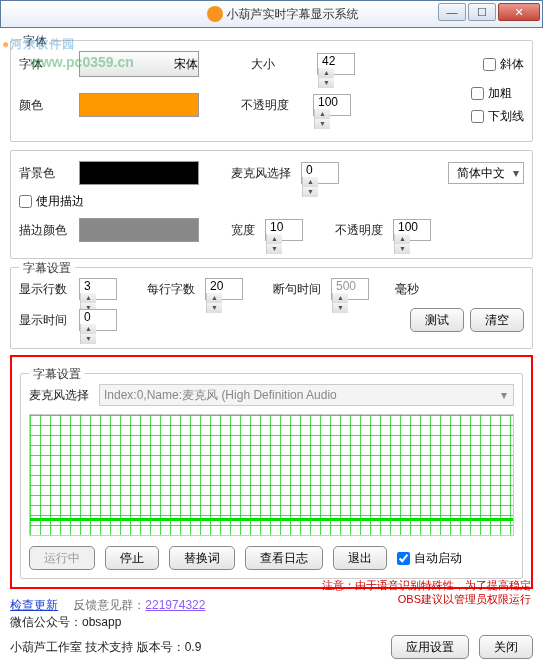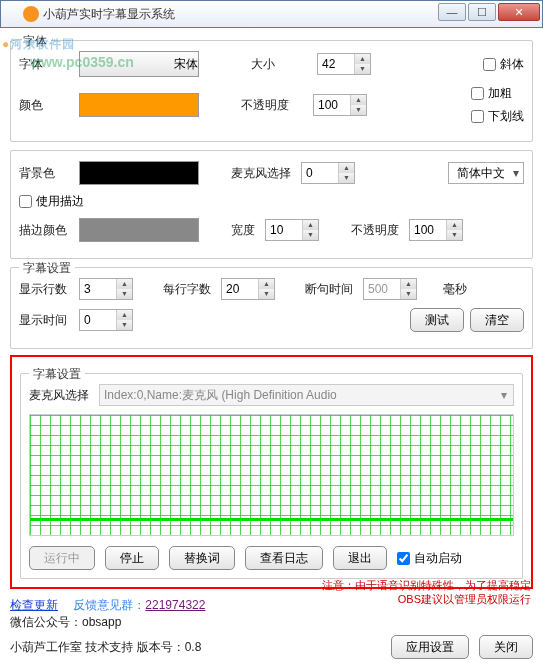--- a/index.html
+++ b/index.html
@@ -1,34 +1,34 @@
 <!DOCTYPE html>
 <html><head>
 <meta charset="utf-8">
 <style>
 * { box-sizing: border-box; margin: 0; padding: 0; font-family: "Microsoft YaHei", SimSun, sans-serif; font-size: 12px; }
 body { background: #fff; width: 543px; height: 664px; position: relative; }
-.titlebar { height: 28px; background: linear-gradient(#fff, #e8eef6); border: 1px solid #5a7aa0; display: flex; align-items: center; padding-left: 22px; position: relative; }
+.titlebar { height: 28px; background: linear-gradient(#fff, #e8eef6); border: 1px solid #5a7aa0; display: flex; align-items: center; padding-left: 22px; position: relative; justify-content: center; }
 .titlebar .favicon { width: 16px; height: 16px; background: #f7931e; border-radius: 50%; margin-right: 4px; }
 .titlebar .title { color: #333; }
 .winbtns { position: absolute; right: 2px; top: 2px; display: flex; gap: 2px; }
 .winbtn { width: 28px; height: 18px; border: 1px solid #8a9db0; background: linear-gradient(#f4f7fb,#d6e1ee); display: flex; align-items: center; justify-content: center; font-size: 11px; color: #444; border-radius: 2px; }
 .winbtn.close { background: linear-gradient(#e9988f,#c8493c); color: #fff; border-color:#a03d30; width:42px; }
 .watermark { position: absolute; top: 24px; left: 2px; font-size: 26px; font-weight: bold; color: rgba(0,120,200,0.35); z-index: 10; pointer-events: none; letter-spacing:1px; }
 .watermark .orange { color: rgba(247,147,30,0.7); }
 .watermark2 { position: absolute; top: 54px; left: 30px; font-size: 14px; color: rgba(60,170,100,0.5); z-index: 10; pointer-events: none; font-weight:bold; }
 .content { padding: 4px 10px; }
 .group { border: 1px solid #ccc; border-radius: 2px; padding: 10px 8px 8px; margin-top: 8px; position: relative; }
 .group > .legend { position: absolute; top: -8px; left: 8px; background: #fff; padding: 0 4px; color: #333; }
 .row { display: flex; align-items: center; margin-bottom: 8px; gap: 6px; }
 .lbl { width: 54px; text-align: left; color: #222; }
 .lbl2 { color: #222; margin-right:4px; }
 .font-btn { width: 120px; height: 26px; border: 1px solid #999; background: linear-gradient(#fdfdfd,#e6e6e6); text-align:right; line-height:24px; }
 .swatch { width: 120px; height: 24px; border: 1px solid #999; }
-.spin { display:inline-flex; border:1px solid #abadb3; height:22px; background:#fff; }
+.spin { display:inline-flex; border:1px solid #abadb3; height:22px; background:#fff;flex-direction:column; }
 .spin input { border:none; width:36px; padding:0 4px; outline:none; font-size:12px; }
 .spin .arrows { width:16px; display:flex; flex-direction:column; border-left:1px solid #ccc; }
 .spin .arrows div { flex:1; background:linear-gradient(#f4f4f4,#ddd); font-size:7px; text-align:center; line-height:10px; color:#555; }
 .chk { display:flex; align-items:center; gap:4px; }
 .chk input { width:13px; height:13px; }
 .select { border:1px solid #abadb3; height:22px; background:#fff; padding:0 18px 0 8px; position:relative; display:inline-flex; align-items:center; min-width:70px; }
 .select::after { content:"▾"; position:absolute; right:4px; color:#555; }
 .btn { height:24px; padding:0 14px; border:1px solid #8a8a8a; background:linear-gradient(#fdfdfd,#e4e4e4); border-radius:5px; }
 .redbox { border: 2px solid #ff0000; padding: 8px; margin-top: 6px; }
 .mic-select { border:1px solid #ccc; background:#f4f4f4; color:#888; height:22px; flex:1; padding:0 4px; position:relative; display:flex; align-items:center; }
@@ -238,23 +238,23 @@
       </div>
     </div>
   </div>
 
 </div>
 
 <div class="footer">
   <div class="note">注意：由于语音识别特殊性，为了提高稳定OBS建议以管理员权限运行</div>
   <div>
     <a href="#">检查更新</a>
-    <span style="color:#3b82f6">反馈意见群：</span><a href="#" style="color:#701a75">221974322</a>
+    <span style="color:#737373">反馈意见群：</span><a href="#" style="color:#8b5cf6">221974322</a>
   </div>
   <div>微信公众号：obsapp</div>
   <div class="footer-row">
-    <span>小葫芦工作室 技术支持 版本号：0.8</span>
+    <span>小葫芦工作室 技术支持 版本号：0.9</span>
     <div style="display:flex; gap:10px;">
       <button class="btn">应用设置</button>
       <button class="btn">关闭</button>
     </div>
   </div>
 </div>
 
 </body></html>

